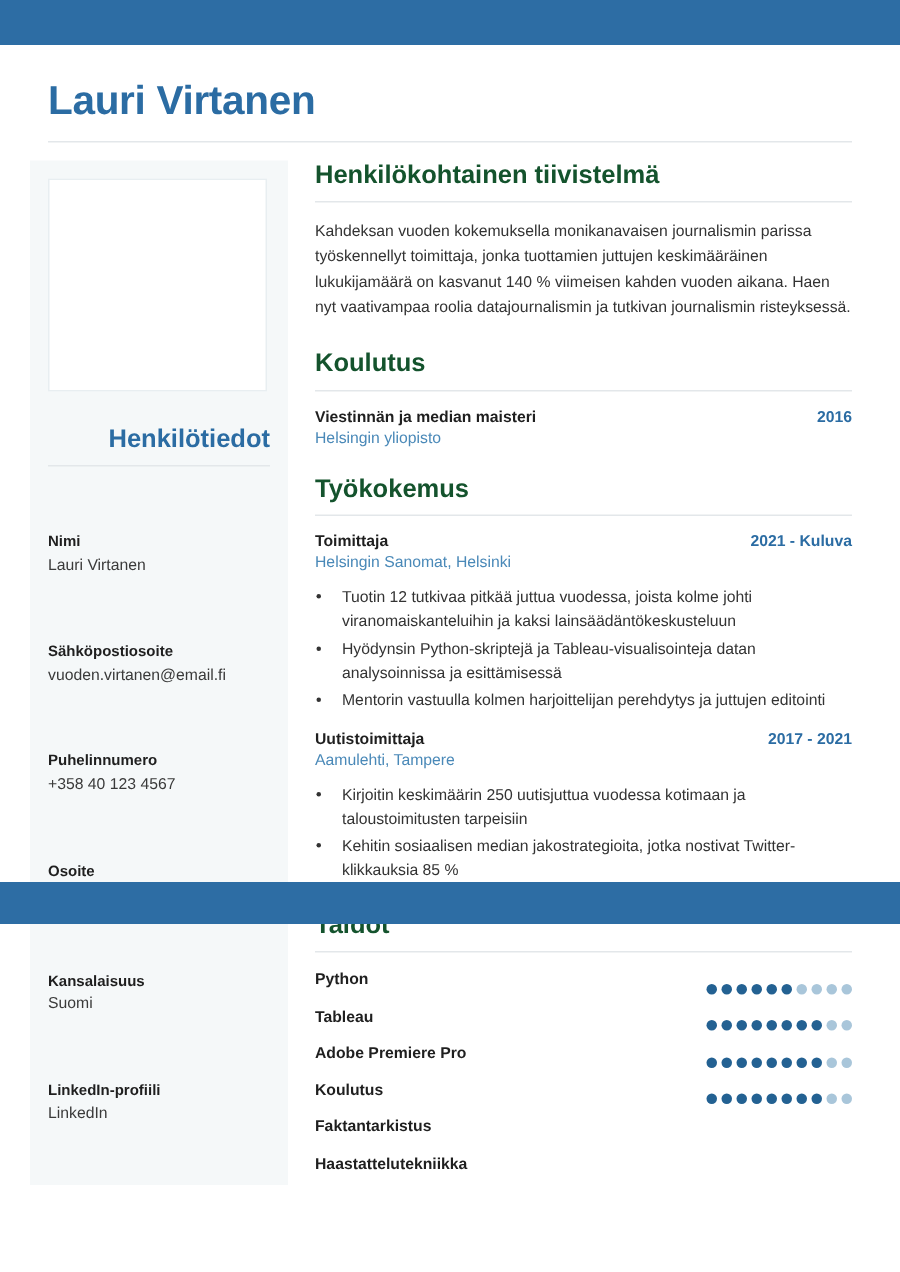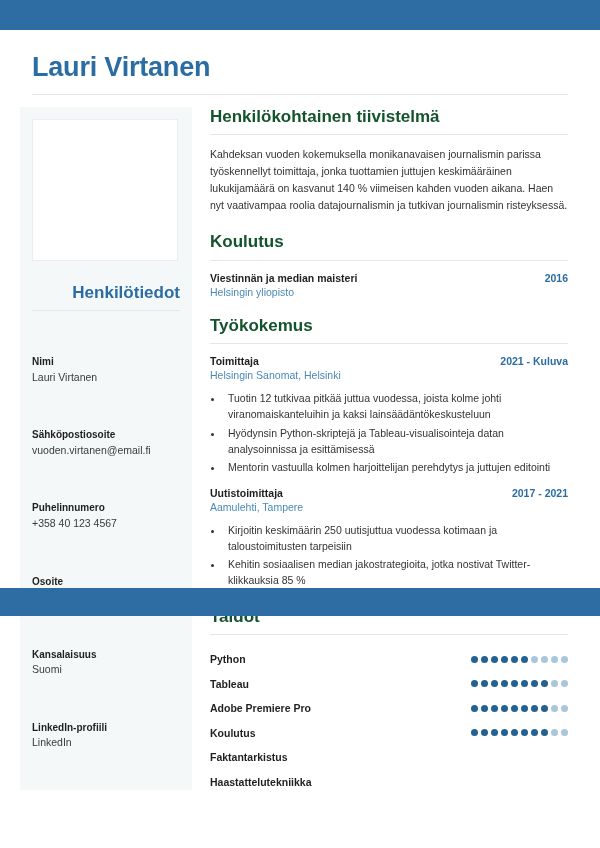--- a/index.html
+++ b/index.html
@@ -167,21 +167,20 @@
     line-height: 1.55;
     color: #333333;
     margin-bottom: 2px;
     padding-left: 4px;
   }
 
   
   .skills { margin-top: 12px; }
   .skill-row {
     display: flex;
-    align-items: center;
     justify-content: space-between;
     height: 24.5px;
   }
   .skill-name {
     font-size: 10.5px;
     font-weight: bold;
     color: #1f1f1f;
   }
   .dots {
     display: flex;

